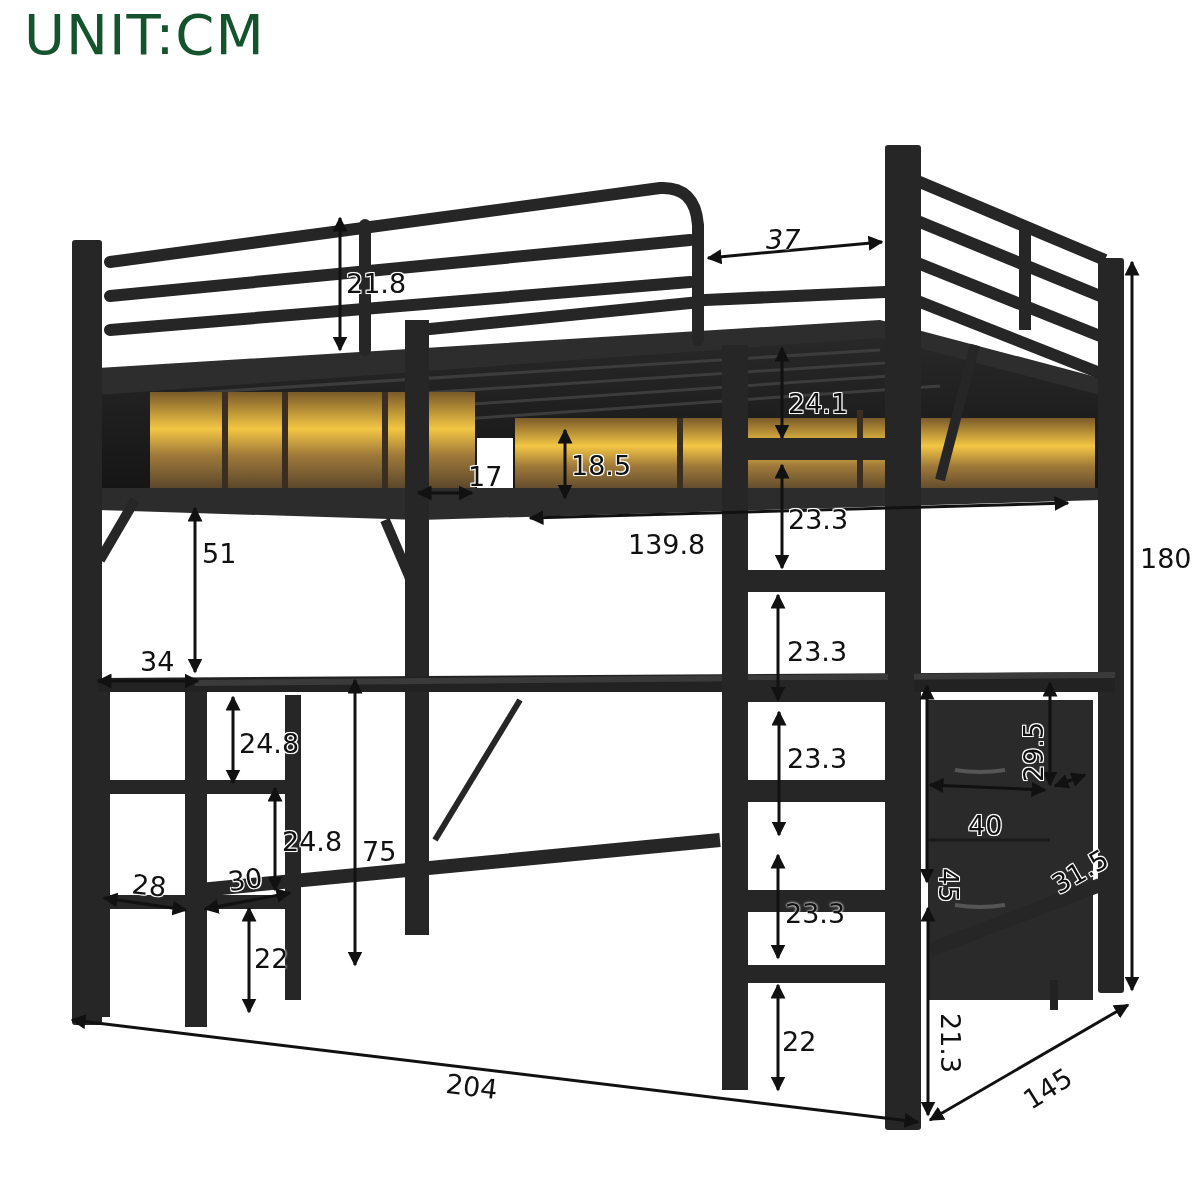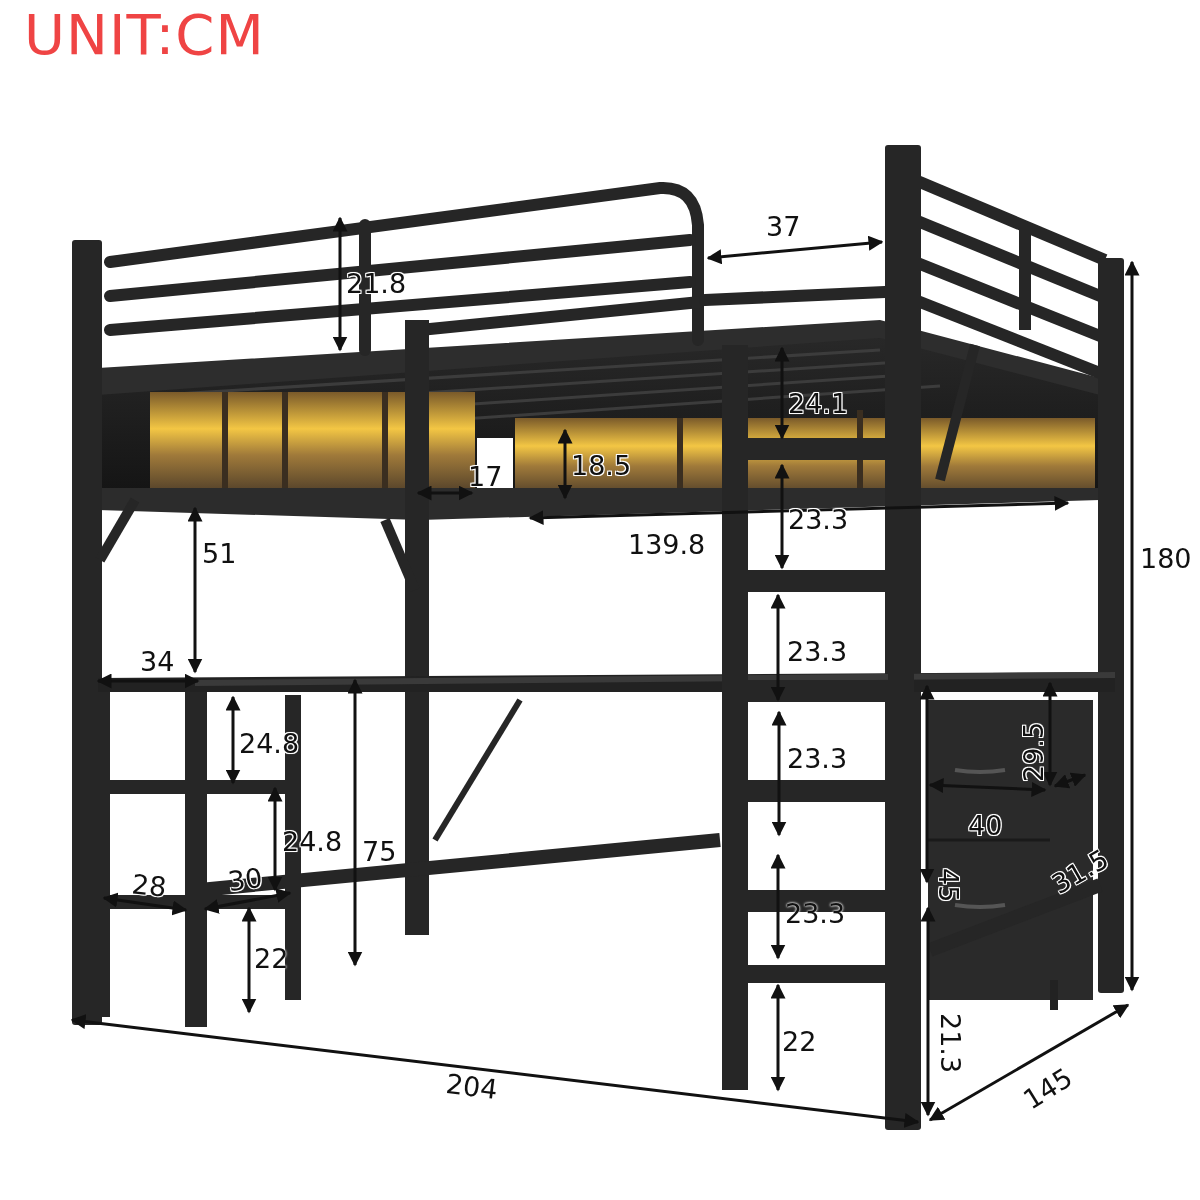--- a/index.html
+++ b/index.html
@@ -1,17 +1,17 @@
 <!DOCTYPE html>
 <html><head>
   <meta charset="utf-8">
   <style>
     html, body { margin: 0; padding: 0; background: #ffffff; }
     body { width: 1200px; height: 1200px; position: relative; overflow: hidden; font-family: "DejaVu Sans", sans-serif; }
-    .title { position: absolute; left: 24px; top: 2px; font-size: 56px; color: #ef4444; letter-spacing: 1px; font-family: "DejaVu Sans", sans-serif; }
+    .title { position: absolute; left: 24px; top: 2px; font-size: 56px; color: #14532d; letter-spacing: 1px; font-family: "DejaVu Sans", sans-serif; }
     svg.canvas { position: absolute; left: 0; top: 0; }
     .lbl { position: absolute; font-size: 27px; color: #111; white-space: nowrap; line-height: 1; font-family: "DejaVu Sans", sans-serif; }
     .lbl.out { color: #111; text-shadow: -1px -1px 0 #fff, 1px -1px 0 #fff, -1px 1px 0 #fff, 1px 1px 0 #fff, 0 0 2px #fff; }
     .lbl.light { color: #111; text-shadow: 0 0 3px #fff, 0 0 2px #fff; }
     .rot90 { transform: rotate(90deg); transform-origin: left top; }
     .rotm90 { transform: rotate(-90deg); transform-origin: left top; }
   </style>
 </head>
 <body>
 
@@ -152,21 +152,21 @@
     <line x1="1055" y1="786" x2="1085" y2="775" marker-start="url(#arr)" marker-end="url(#arr)"></line>
     <line x1="927" y1="686" x2="927" y2="882" marker-start="url(#arr)" marker-end="url(#arr)"></line>
     <line x1="928" y1="908" x2="928" y2="1115" marker-start="url(#arr)" marker-end="url(#arr)"></line>
     <line x1="1132" y1="262" x2="1132" y2="990" marker-start="url(#arr)" marker-end="url(#arr)"></line>
     <line x1="72" y1="1020" x2="918" y2="1122" marker-start="url(#arr)" marker-end="url(#arr)"></line>
     <line x1="930" y1="1120" x2="1128" y2="1005" marker-start="url(#arr)" marker-end="url(#arr)"></line>
   </g>
 </svg>
 
 <div class="lbl out" style="left:346px; top:270px;">21.8</div>
-<div class="lbl light" style="left:766px; top:213px;">37</div>
+<div class="lbl light" style="left:766px; top:226px;font-style:italic;">37</div>
 <div class="lbl out" style="left:788px; top:390px;">24.1</div>
 <div class="lbl out" style="left:571px; top:452px;">18.5</div>
 <div class="lbl out" style="left:428px; top:463px;margin-left:40px;">17</div>
 <div class="lbl light" style="left:620px; top:531px;margin-left:8px;">139.8</div>
 <div class="lbl out" style="left:788px; top:506px;">23.3</div>
 <div class="lbl light" style="left:787px; top:638px;">23.3</div>
 <div class="lbl light" style="left:787px; top:745px;">23.3</div>
 <div class="lbl light" style="left:785px; top:900px;">23.3</div>
 <div class="lbl light" style="left:782px; top:1028px;">22</div>
 <div class="lbl light" style="left:202px; top:540px;">51</div>

